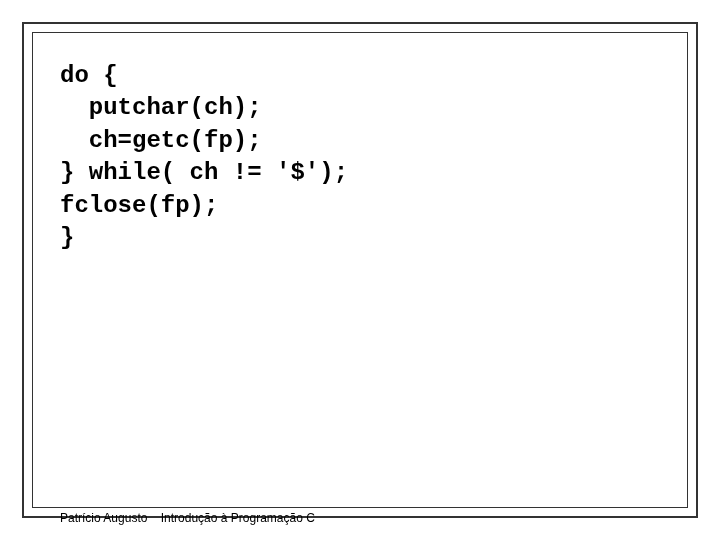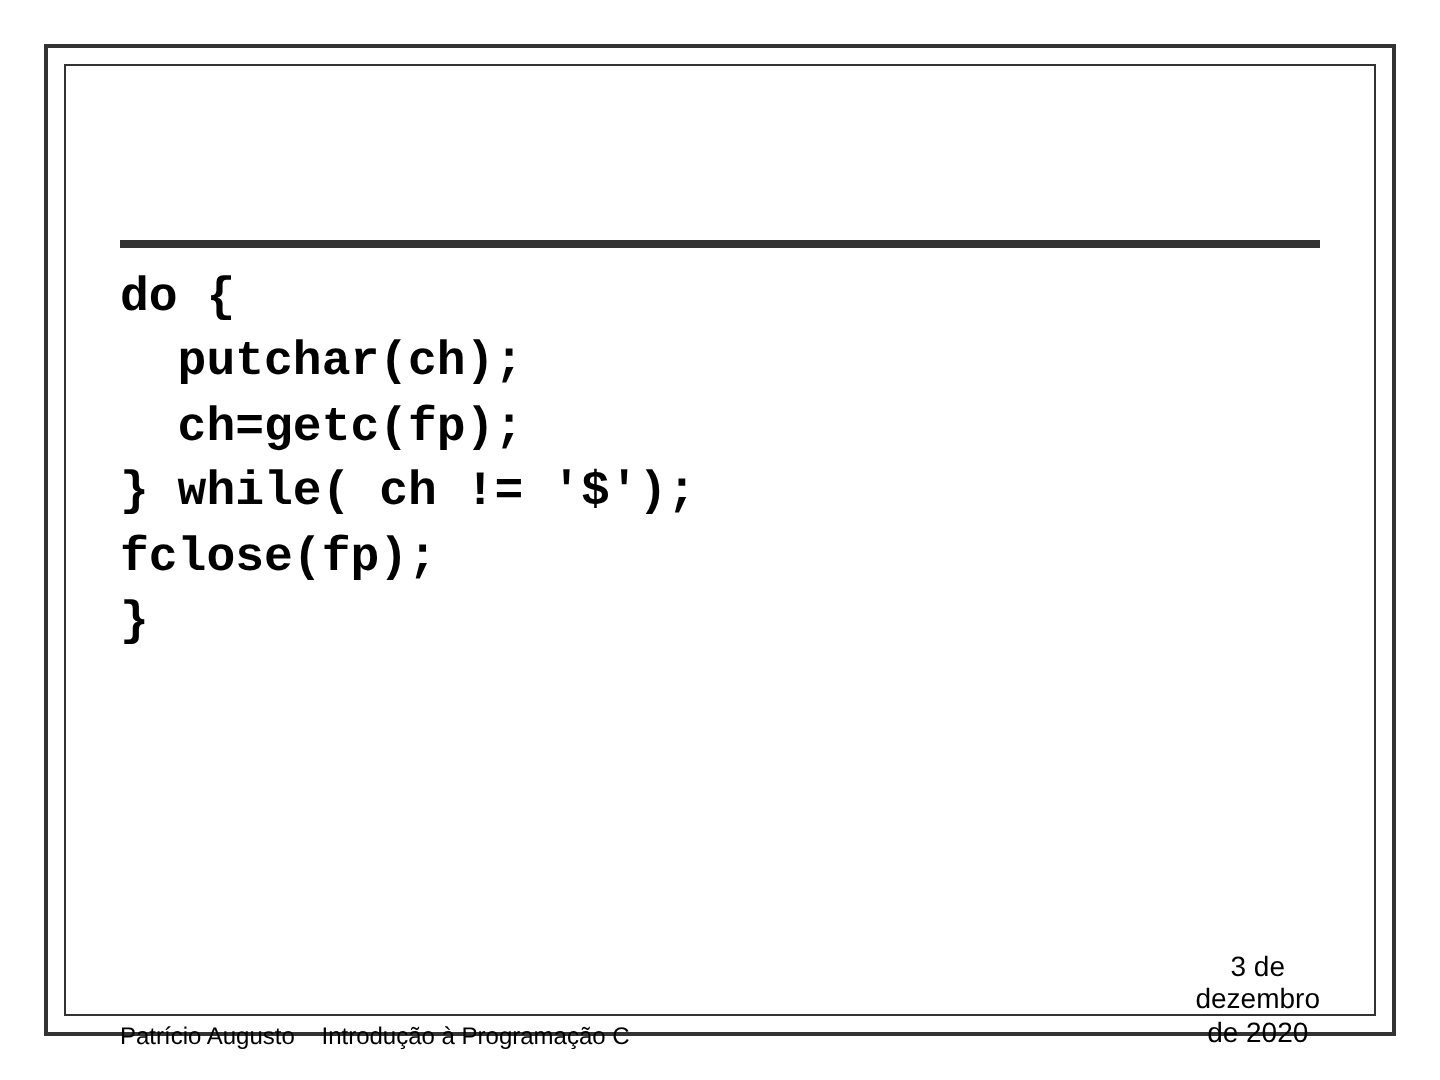--- a/index.html
+++ b/index.html
@@ -1,19 +1,19 @@
 <!DOCTYPE html>
 <html><head>
 <meta charset="utf-8">
 <style>
 *{margin:0;padding:0;box-sizing:border-box}
 body{width:720px;height:540px;background:#fff;font-family:Arial,sans-serif;position:relative}
 .outer-frame{position:absolute;top:22px;left:22px;right:22px;bottom:22px;border:2px solid #333}
 .inner-frame{position:absolute;top:32px;left:32px;right:32px;bottom:32px;border:1px solid #333}
-.content-area{position:absolute;top:60px;left:60px;right:60px;bottom:55px;display:flex;flex-direction:column}
+.content-area{position:absolute;top:60px;left:60px;right:60px;bottom:55px;display:flex;flex-direction:row}
 .divider{height:4px;background:#333;margin-top:60px;margin-bottom:10px}
 .code-block{font-family:"Courier New",monospace;font-size:24px;font-weight:bold;line-height:1.35;white-space:pre;color:#000}
 .footer{position:absolute;bottom:15px;left:60px;right:60px;display:flex;justify-content:space-between;align-items:flex-end}
 .footer-left{font-size:12px;color:#000}
 .footer-right{font-size:14px;color:#000;text-align:center;line-height:1.2;max-width:80px}
 </style>
 </head>
 <body>
 
 <div class="outer-frame"></div>
@@ -26,18 +26,13 @@
 <span>  ch=getc(fp);</span>
 <span>} while( ch != '$');</span>
 <span>fclose(fp);</span>
 <span>}</span></div>
 </div>
 
 <div class="footer">
   <div class="footer-left">
     <span>Patrício Augusto</span>&nbsp;&nbsp;&nbsp;&nbsp;<span>Introdução à Programação C</span>
   </div>
-  <div class="footer-right">
-    <span>3 de</span><br>
-    <span>dezembro</span><br>
-    <span>de 2020</span>
-  </div>
 </div>
 
 </body></html>

